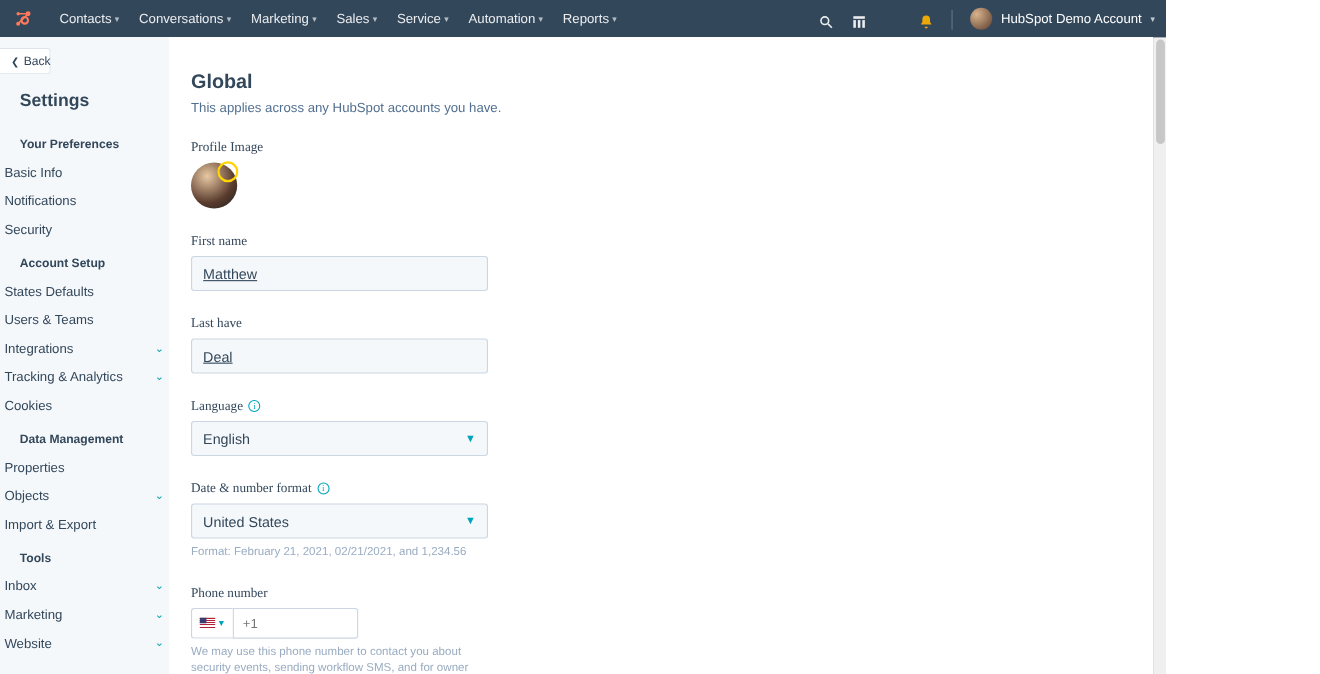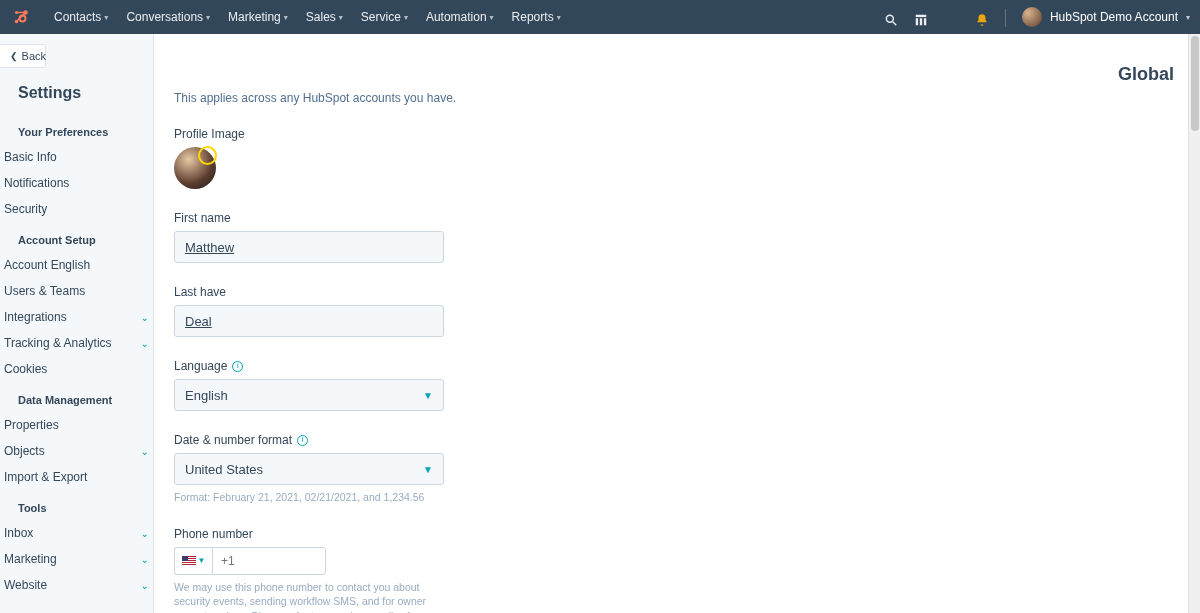--- a/index.html
+++ b/index.html
@@ -23,44 +23,44 @@
 .back-btn { display:flex; align-items:center; gap:4px; background:#fff; border:1px solid #dfe3eb; border-left:none; border-radius:0 3px 3px 0; padding:5px 10px; font-size:11px; color:#33475b; margin-bottom:16px; width:46px; cursor:pointer; }
 .sidebar h2 { font-size:16px; font-weight:600; padding:0 18px 12px 18px; }
 .sidebar .section-title { font-size:11px; font-weight:600; color:#33475b; padding:12px 18px 6px 18px; }
 .sidebar .item { display:flex; align-items:center; justify-content:space-between; font-size:12px; color:#33475b; padding:6px 4px; cursor:pointer; }
 .sidebar .caret { color:#00a4bd; font-size:10px; }
 
 .highlight-teal { position:absolute; left:6px; top:374px; width:72px; height:72px; border-radius:50%; background:#00776A; z-index:0; }
 
 .content-area { flex:1; background:#fff; overflow:auto; }
 .content-inner { max-width:1020px; padding:30px 0px 30px 20px; }
-.content-inner h1 { font-size:18px; font-weight:600; color:#33475b; margin-bottom:6px;text-align:right; }
+.content-inner h1 { font-size:18px; font-weight:600; color:#33475b; margin-bottom:6px; }
 .subhead { font-size:12px; color:#516f90; margin-bottom:22px; }
-.field-label { font-size:12px; color:#33475b; margin-bottom:6px; display:flex; align-items:center; gap:5px; }
+.field-label { font-size:12px; color:#33475b; margin-bottom:6px; display:flex; align-items:center; gap:5px;font-family:Liberation Serif, serif; }
 .info-dot { width:11px; height:11px; border-radius:50%; border:1px solid #00a4bd; color:#00a4bd; font-size:8px; display:inline-flex; align-items:center; justify-content:center; line-height:1; }
 .avatar-lg { width:42px; height:42px; border-radius:50%; background: radial-gradient(circle at 35% 30%, #e8c9a3,#5a3c2e 60%, #1b1b1b); position:relative; margin-bottom:22px; }
 .avatar-lg::after { content:""; position:absolute; right:-1px; top:-1px; width:15px; height:15px; border-radius:50%; border:2px solid #FFD400; background: rgba(0,0,0,0); }
 .text-input { width:270px; height:32px; border:1px solid #cbd6e2; border-radius:3px; background:#f5f8fa; padding:0 10px; font-size:13px; color:#33475b;text-decoration:underline; }
 .select-input { width:270px; height:32px; border:1px solid #cbd6e2; border-radius:3px; background:#f5f8fa; padding:0 10px; font-size:13px; color:#33475b; display:flex; align-items:center; justify-content:space-between; cursor:pointer; }
 .select-input .tri { color:#00a4bd; font-size:10px; }
 .field-block { margin-bottom:22px; }
 .hint { font-size:10.5px; color:#99acc2; margin-top:5px; max-width:280px; line-height:1.4; }
 .phone-row { display:flex; gap:0; }
 .phone-flag { width:38px; height:28px; border:1px solid #cbd6e2; border-right:none; border-radius:3px 0 0 3px; background:#fff; display:flex; align-items:center; justify-content:center; gap:2px; font-size:12px; cursor:pointer; }
 .phone-input { width:114px; height:28px; border:1px solid #cbd6e2; border-radius:0 3px 3px 0; background:#fff; padding:0 8px; font-size:12px; color:#99acc2; }
 
 .page-scrollbar { width:12px; background:#f0f0f0; border-left:1px solid #e0e0e0; position:relative; }
 .page-scrollbar .thumb { position:absolute; left:2px; top:2px; width:8px; height:95px; background:#c7c7c7; border-radius:4px; }
 .flag-us { display:inline-block; width:14px; height:10px; background: linear-gradient(#b22234 10%, #fff 10% 20%, #b22234 20% 30%, #fff 30% 40%, #b22234 40% 50%, #fff 50% 60%, #b22234 60% 70%, #fff 70% 80%, #b22234 80% 90%, #fff 90%); position:relative; }
 .flag-us::before { content:""; position:absolute; left:0; top:0; width:6px; height:5px; background:#3c3b6e; }
 </style>
 </head>
 <body>
 
-<div style="position:relative; width:1200px; height:613px; overflow:hidden;">
+<div style="position:relative; width:1060px; height:613px; overflow:hidden;">
   <div class="highlight-yellow"></div>
 
   <div class="topbar">
     <div class="logo">
       <svg width="18" height="18" viewBox="0 0 24 24">
           <circle cx="18" cy="6" r="3" fill="#ff7a59"></circle>
           <circle cx="6" cy="18" r="2.4" fill="#ff7a59"></circle>
           <circle cx="6" cy="6" r="2" fill="#ff7a59"></circle>
           <line x1="6" y1="6" x2="18" y2="6" stroke="#ff7a59" stroke-width="2"></line>
           <line x1="18" y1="6" x2="6" y2="18" stroke="#ff7a59" stroke-width="2"></line>
@@ -147,21 +147,21 @@
               <span>Basic Info</span>
             </div>
             <div class="item">
               <span>Notifications</span>
             </div>
             <div class="item">
               <span>Security</span>
             </div>
             <div class="section-title">Account Setup</div>
             <div class="item">
-              <span>Account English</span>
+              <span>States Defaults</span>
             </div>
             <div class="item">
               <span>Users &amp; Teams</span>
             </div>
             <div class="item">
               <span>Integrations</span>
               <span class="caret">⌄</span>
             </div>
             <div class="item">
               <span>Tracking &amp; Analytics</span>

